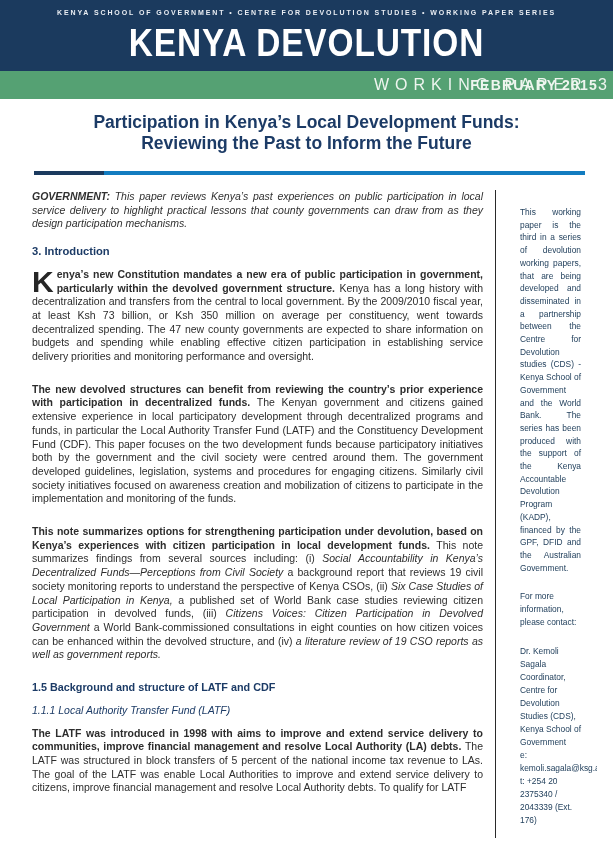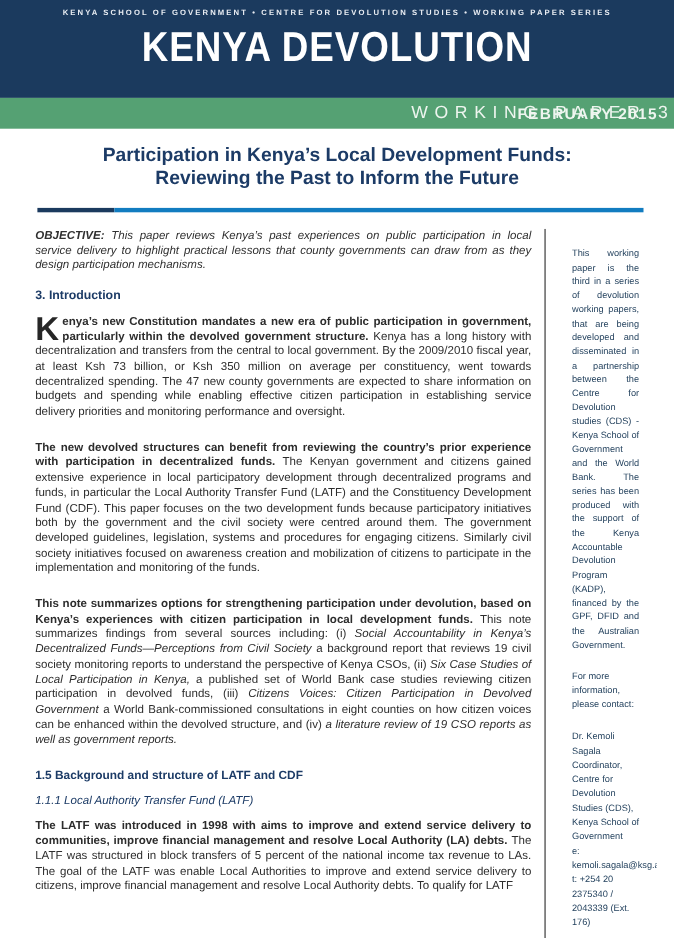--- a/index.html
+++ b/index.html
@@ -1,20 +1,20 @@
 <!DOCTYPE html>
 <html><head>
 <meta charset="utf-8">
 <style>
   html,body{margin:0;padding:0;background:#ffffff;}
   .page{position:relative;width:613px;height:853px;background:#fff;overflow:hidden;
         font-family:"Liberation Sans",sans-serif;-webkit-font-smoothing:antialiased;}
 
   
-  .masthead{background:#1b3a5e;height:89px;text-align:center;color:#fff;overflow:hidden;}
+  .masthead{background:#1b3a5e;height:71px;text-align:center;color:#fff;overflow:hidden;}
   .series-line{padding-top:9px;font-size:7px;font-weight:bold;letter-spacing:1.9px;color:#e9edf3;}
   .masthead-title{margin-top:6px;font-size:38px;font-weight:bold;letter-spacing:1px;
                   transform:scaleX(0.88);transform-origin:center;color:#ffffff;}
 
   
   .band{background:#55a173;height:28px;position:relative;}
   .band-label{position:absolute;left:0;right:0;top:0;text-align:right;line-height:28px;
               font-size:16px;font-weight:normal;letter-spacing:6px;color:#eef5ef;}
   .band-date{position:absolute;right:15px;top:0;line-height:28px;font-size:14px;
              font-weight:bold;letter-spacing:1.2px;color:#eef5ef;}
@@ -73,21 +73,21 @@
   <h1 class="doc-title"><span>Participation in Kenya’s Local Development Funds:</span><br><span>Reviewing the Past to Inform the Future</span></h1>
 
   <div class="divider">
     <span class="divider-left"></span>
     <span class="divider-right"></span>
   </div>
 
   <div class="content">
 
     <main class="main">
-      <p class="para objective"><span class="seg-b seg-i">OBJECTIVE: </span><span class="seg-i">This paper reviews Kenya’s past experiences on public participation in local service delivery to highlight practical lessons that county governments can draw from as they design participation mechanisms.</span></p>
+      <p class="para objective"><span class="seg-b seg-i">GOVERNMENT: </span><span class="seg-i">This paper reviews Kenya’s past experiences on public participation in local service delivery to highlight practical lessons that county governments can draw from as they design participation mechanisms.</span></p>
 
       <h2 class="sec">3. Introduction</h2>
 
       <p class="para"><span class="dropcap">K</span><span><span class="seg-b">enya’s new Constitution mandates a new era of public participation in government, particularly within the devolved government structure. </span><span>Kenya has a long history with decentralization and transfers from the central to local government. By the 2009/2010 fiscal year, at least Ksh 73 billion, or Ksh 350 million on average per constituency, went towards decentralized spending. The 47 new county governments are expected to share information on budgets and spending while enabling effective citizen participation in establishing service delivery priorities and monitoring performance and oversight.</span></span></p>
 
       <p class="para"><span class="seg-b">The new devolved structures can benefit from reviewing the country’s prior experience with participation in decentralized funds. </span><span>The Kenyan government and citizens gained extensive experience in local participatory development through decentralized programs and funds, in particular the Local Authority Transfer Fund (LATF) and the Constituency Development Fund (CDF).  This paper focuses on the two development funds because participatory initiatives both by the government and the civil society were centred around them. The government developed guidelines, legislation, systems and procedures for engaging citizens. Similarly civil society initiatives focused on awareness creation and mobilization of citizens to participate in the implementation and monitoring of the funds.</span></p>
 
       <p class="para"><span class="seg-b">This note summarizes options for strengthening participation under devolution, based on Kenya’s experiences with citizen participation in local development funds. </span><span>This note summarizes findings from several sources including: (i) </span><span class="seg-i">Social Accountability in Kenya’s Decentralized Funds—Perceptions from Civil Society</span><span> a background report that reviews 19 civil society monitoring reports to understand the perspective of Kenya CSOs, (ii) </span><span class="seg-i">Six Case Studies of Local Participation in Kenya,</span><span> a published set of World Bank case studies reviewing citizen participation in devolved funds, (iii) </span><span class="seg-i">Citizens Voices: Citizen Participation in Devolved Government</span><span> a World Bank-commissioned consultations in eight counties on how citizen voices can be enhanced within the devolved structure, and (iv) </span><span class="seg-i">a literature review of 19 CSO reports as well as government reports.</span></p>
 
       <h3 class="sec">1.5 Background and structure of LATF and CDF</h3>

